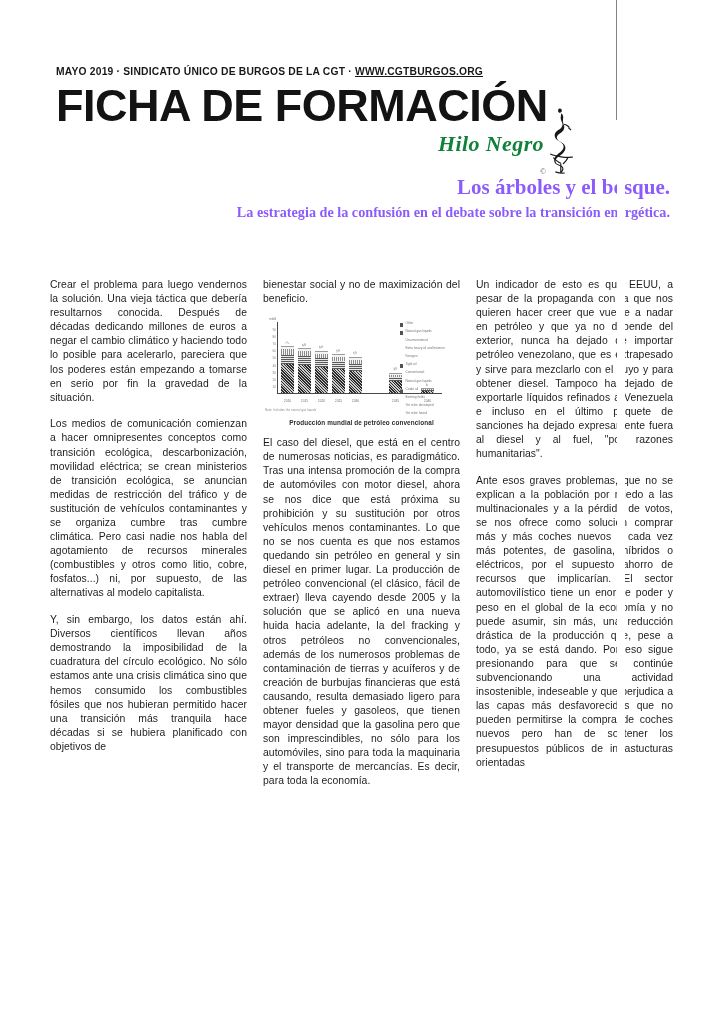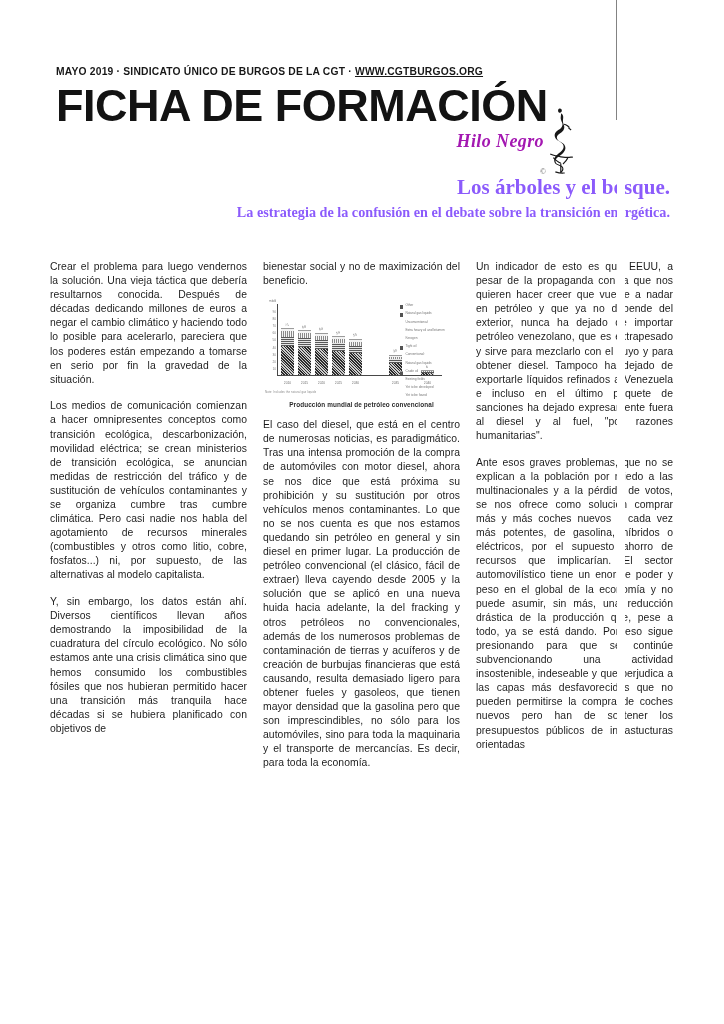--- a/index.html
+++ b/index.html
@@ -88,22 +88,22 @@
     line-height: 1;
     color: #171717;
   }
   .subbrand {
     position: absolute;
     right: 126px;
     top: 46px;
     font-family: "Liberation Serif", serif;
     font-weight: bold;
     font-style: italic;
-    font-size: 18px;
-    color: #a21caf;
+    font-size: 22px;
+    color: #15803d;
     letter-spacing: .4px;
   }
   .logo-figure {
     position: absolute;
     right: 86px;
     top: 20px;
     width: 46px;
     height: 72px;
   }
   .logo-figure svg { display: block; }
@@ -135,21 +135,21 @@
     font-size: 14.2px;
     font-weight: bold;
     line-height: 1.34;
     margin-top: 2px;
   }
 
   
   .columns {
     position: absolute;
     left: 50px;
-    top: 260px;
+    top: 278px;
     width: 624px;
     height: 726px;
     display: flex;
     gap: 16px;
   }
   .col {
     width: 197px;
     position: relative;
   }
   .col p {

